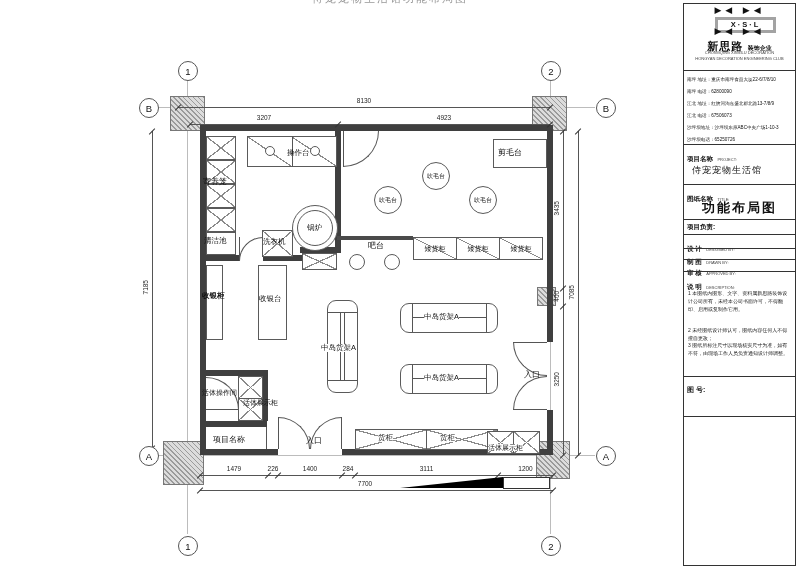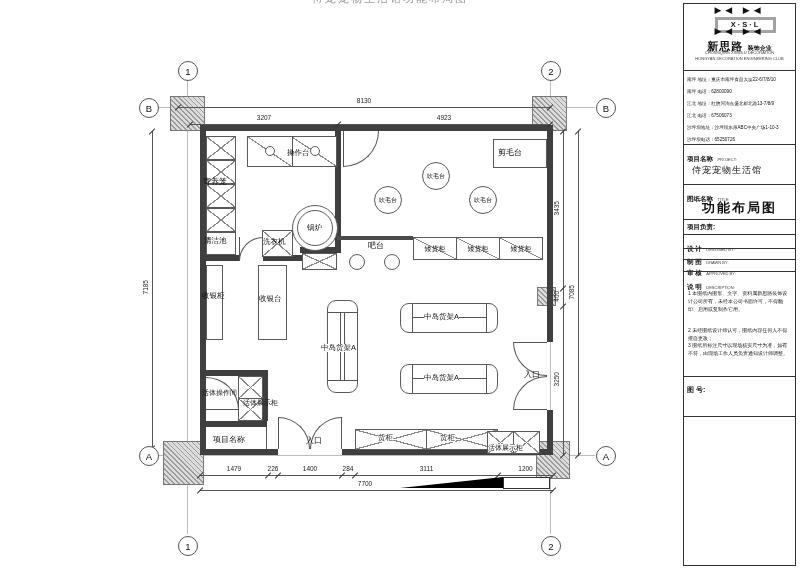--- a/index.html
+++ b/index.html
@@ -162,21 +162,21 @@
       <span>矮货柜</span>
     </div>
   <div class="f d1 ctr" style="left:456px;top:237px;width:44px;height:23px;font-size:7px;">
       <span>矮货柜</span>
     </div>
   <div class="f d1 ctr" style="left:499px;top:237px;width:44px;height:23px;font-size:7px;">
       <span>矮货柜</span>
     </div>
 
   <div class="f" style="left:206px;top:265px;width:17px;height:75px;"></div>
-  <div class="lb" style="left:202px;top:292px;">收银柜</div>
+  <div class="lb" style="left:202px;top:292px;font-weight:bold;">收银柜</div>
   <div class="f" style="left:258px;top:265px;width:29px;height:75px;"></div>
   <div class="lb" style="left:259px;top:295px;">收银台</div>
 
   <div class="f rd" style="left:327px;top:300px;width:31px;height:93px;"></div>
   <div class="ln" style="left:328px;top:312px;width:29px;height:1px;"></div>
   <div class="ln" style="left:328px;top:380px;width:29px;height:1px;"></div>
   <div class="ln" style="left:340px;top:313px;width:1px;height:67px;"></div>
   <div class="ln" style="left:344px;top:313px;width:1px;height:67px;"></div>
   <div class="lb" style="left:321px;top:344px;background:#fff;">中岛货架A</div>
 

